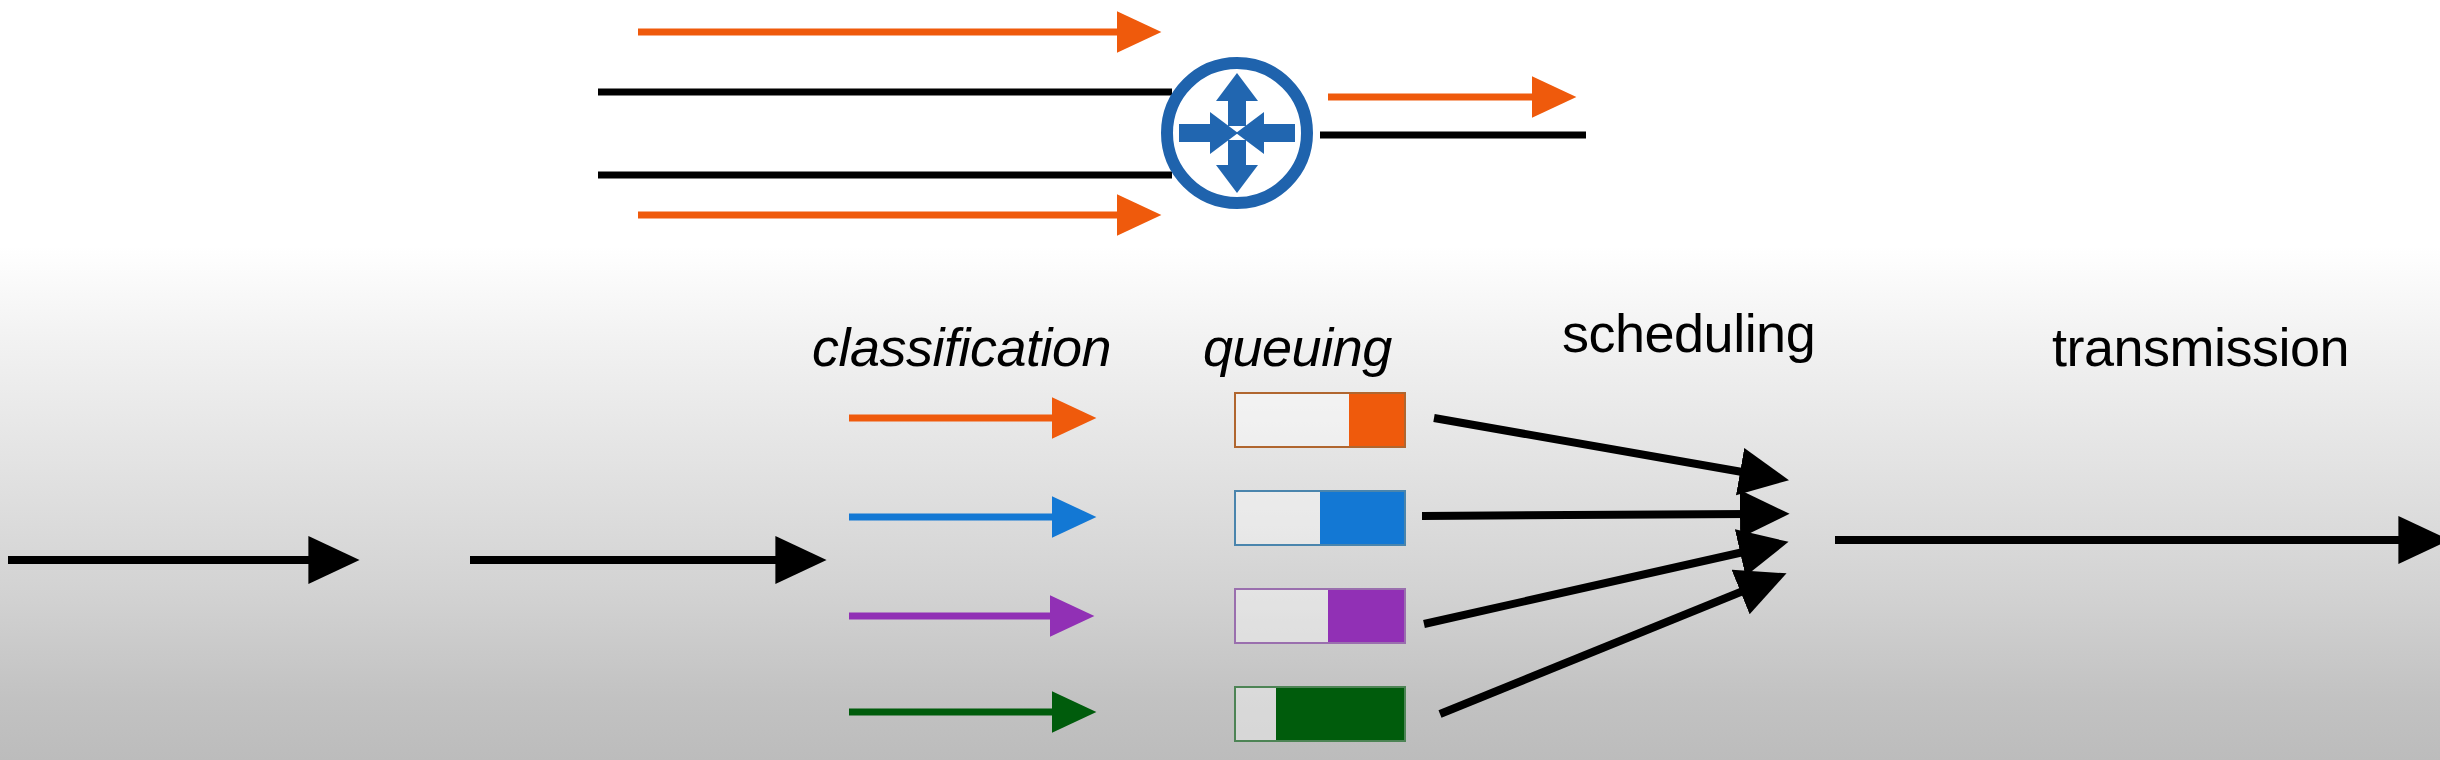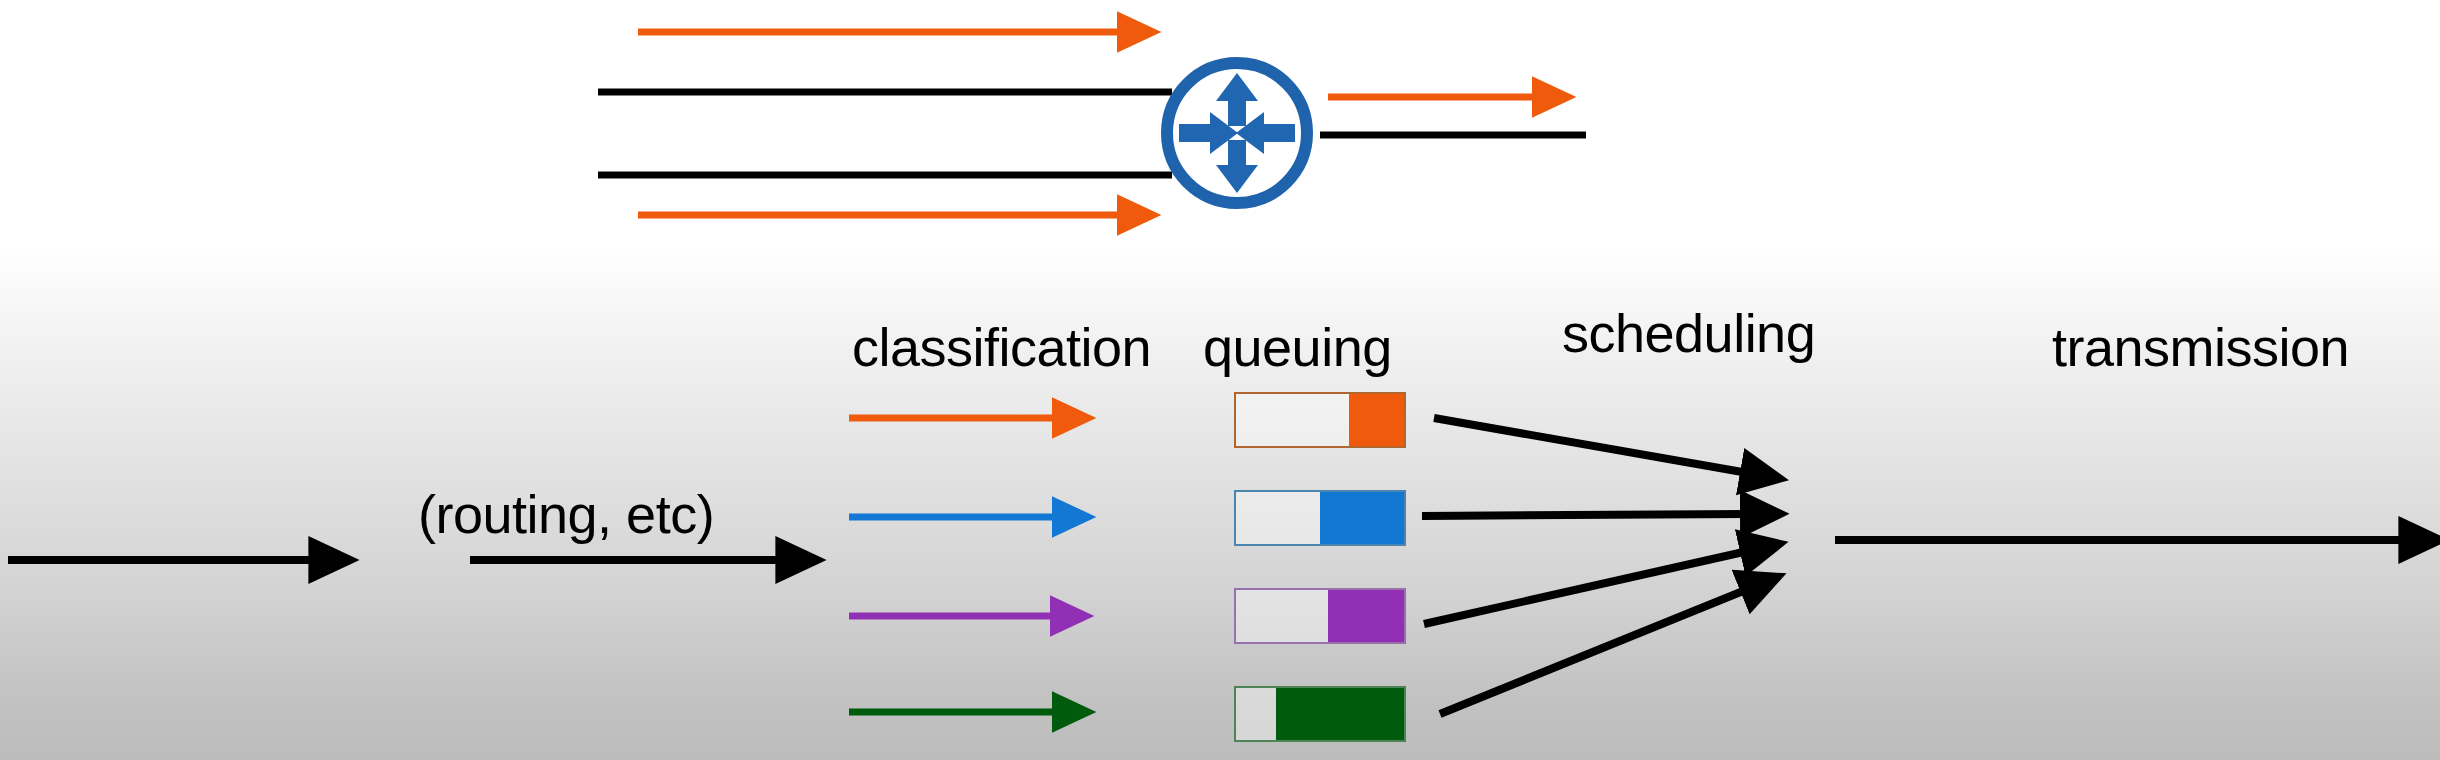--- a/index.html
+++ b/index.html
@@ -26,22 +26,22 @@
   .label{
     position:absolute;
     color:#000000;
     font-family:"Liberation Sans", sans-serif;
     font-size:54px;
     line-height:54px;
     white-space:nowrap;
     letter-spacing:-0.5px;
   }
   
-  #lbl-classification{left:852px; top:320px;}
-  #lbl-queuing{left:1203px; top:320px;}
+  #lbl-classification{left:812px; top:320px;font-style:italic;}
+  #lbl-queuing{left:1203px; top:320px;font-style:italic;}
   #lbl-scheduling{left:1562px; top:306px;}
   #lbl-transmission{left:2052px; top:320px;text-align:right;}
   #lbl-ingress{left:20px; top:487px;}
   #lbl-routing{left:418px; top:487px;}
   
   .queue-box{
     position:absolute;
     width:172px;
     height:56px;
     box-sizing:border-box;
@@ -149,15 +149,14 @@
 
   <div class="queue-box" style="left:1234px; top:686px; border-color:#4d8455;">
     <div class="queue-empty" style="width:24%;"></div>
     <div class="queue-fill" style="width:76%; background:#005c0c;"></div>
   </div>
 
   <div class="label" id="lbl-classification">classification</div>
   <div class="label" id="lbl-queuing">queuing</div>
   <div class="label" id="lbl-scheduling">scheduling</div>
   <div class="label" id="lbl-transmission">transmission</div>
-  <div class="label" id="lbl-routing">(routing, etc)</div>
 
 </div>
 
 </body></html>

